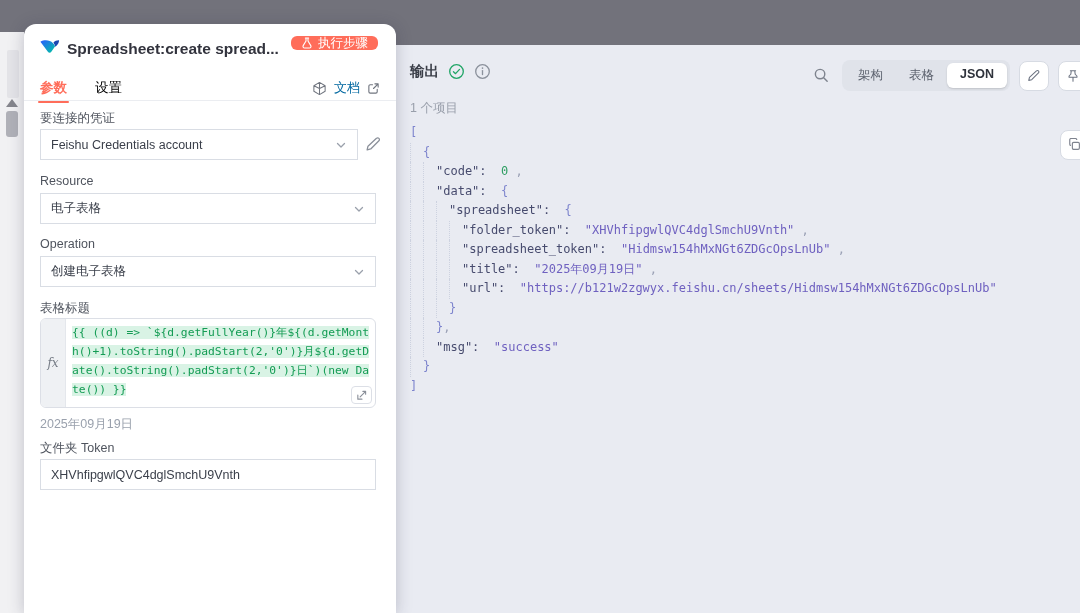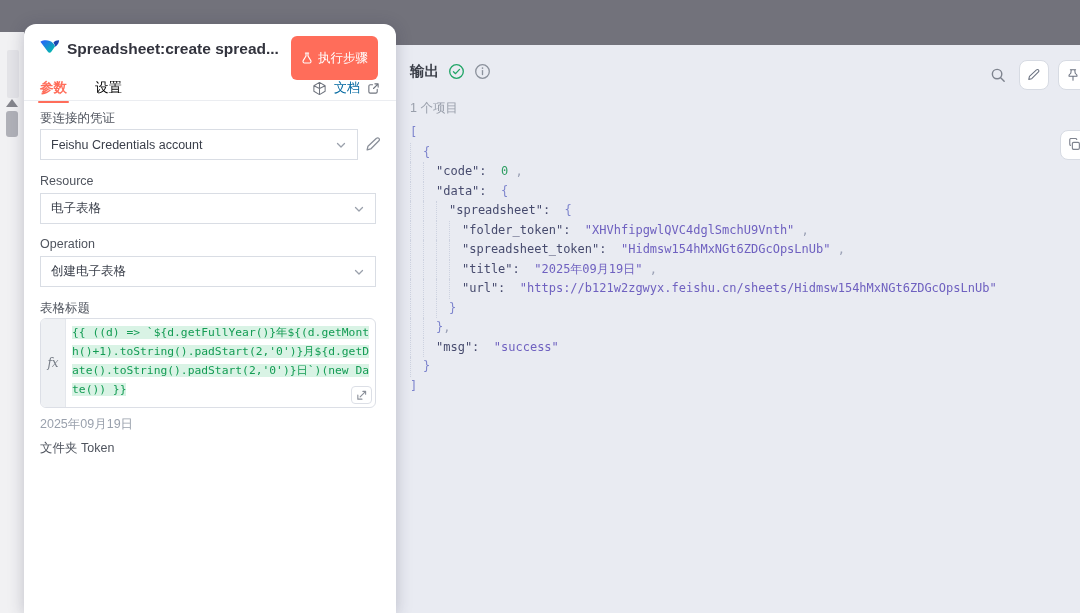--- a/index.html
+++ b/index.html
@@ -15,21 +15,21 @@
   .scroll-track{position:absolute;left:7px;top:18px;width:12px;height:48px;background:#e4e4e8;border-radius:2px;}
   .scroll-up{position:absolute;left:6px;top:67px;width:0;height:0;
     border-left:6px solid transparent;border-right:6px solid transparent;border-bottom:8px solid #85868d;}
   .scroll-thumb{position:absolute;left:6px;top:79px;width:12px;height:26px;background:#b0b1b8;border-radius:3px;}
 
   
   .card{position:absolute;left:24px;top:24px;width:372px;height:589px;background:#fff;
     border-radius:12px 12px 0 0;box-shadow:0 2px 16px rgba(45,45,70,.25);z-index:3;}
   .logo{position:absolute;left:14px;top:13px;width:23px;height:23px;}
   .node-title{position:absolute;left:43px;top:16px;font-size:15.5px;font-weight:700;color:#32333d;white-space:nowrap;}
-  .run-btn{position:absolute;right:18px;top:12px;height:44px;display:flex;align-items:center;gap:5px;
+  .run-btn{position:absolute;right:18px;top:12px;height:14px;display:flex;align-items:center;gap:5px;
     background:#ff6d5a;color:#fff;border:none;border-radius:6px;padding:0 10px;font-size:12.5px;cursor:pointer;}
   .tabs-row{position:absolute;left:0;right:0;top:52px;height:25px;display:flex;align-items:center;
     padding:0 16px;border-bottom:1px solid #ebedf1;}
   .tabs-left{display:flex;align-items:flex-end;}
   .tab{font-size:13.5px;color:#000000;position:relative;cursor:pointer;}
   .tab + .tab{margin-left:28px;}
   .tab.active{color:#ff6d5a;font-weight:600;}
   .tab.active::after{content:"";position:absolute;left:-2px;right:-2px;bottom:-6px;height:2.5px;background:#ff6d5a;border-radius:2px;}
   .tabs-right{margin-left:auto;display:flex;align-items:center;gap:7px;color:#0369a1;font-size:13px;}
 
@@ -156,20 +156,23 @@
         </div>
       <div class="expr-expand">
         <svg width="11" height="11" viewBox="0 0 12 12">
           <path d="M10.5 4.5v-3h-3 M10 2 4.5 7.5 M2 5.5V10h4.5" fill="none" stroke="#8a8f99" stroke-width="1.2" stroke-linecap="round" stroke-linejoin="round"></path>
         </svg>
       </div>
     </div>
     <div class="expr-preview">2025年09月19日</div>
 
     <div class="field-label" style="top:416px">文件夹 Token</div>
+    <div class="text-input" style="top:435px">
+      <span>XHVhfipgwlQVC4dglSmchU9Vnth</span>
+    </div>
   </div>
 
   <div class="output">
 
     <div class="out-header">
       <span class="out-title">输出</span>
       <svg width="17" height="17" viewBox="0 0 18 18">
         <circle cx="9" cy="9" r="7.2" fill="none" stroke="#21a567" stroke-width="1.4"></circle>
         <path d="M5.8 9.2 8 11.3l4.2-4.5" fill="none" stroke="#21a567" stroke-width="1.4" stroke-linecap="round" stroke-linejoin="round"></path>
       </svg>
@@ -178,20 +181,25 @@
         <path d="M9 8v4.2" stroke="#8b919c" stroke-width="1.4" stroke-linecap="round"></path>
         <circle cx="9" cy="5.4" r="0.9" fill="#8b919c"></circle>
       </svg>
     </div>
 
     <div class="out-controls">
       <svg width="17" height="17" viewBox="0 0 18 18" style="margin-right:3px">
         <circle cx="7.5" cy="7.5" r="5" fill="none" stroke="#7e838e" stroke-width="1.5"></circle>
         <path d="M11.3 11.3 15 15" stroke="#7e838e" stroke-width="1.5" stroke-linecap="round"></path>
       </svg>
+      <div class="seg" id="view-seg">
+          <span class="seg-item">架构</span>
+          <span class="seg-item">表格</span>
+          <span class="seg-item active">JSON</span>
+        </div>
       <div class="icon-btn">
         <svg width="14" height="14" viewBox="0 0 16 16">
           <path d="M10.8 2.2a1.6 1.6 0 0 1 2.3 2.3L5.4 12.2 2 13l.8-3.4z" fill="none" stroke="#6b7280" stroke-width="1.2" stroke-linejoin="round"></path>
         </svg>
       </div>
       <div class="icon-btn">
         <svg width="14" height="14" viewBox="0 0 16 16">
           <path d="M5 2h6M6 2l-.5 4L3.5 8v1.5h9V8l-2-2-.5-4M8 9.5V14" fill="none" stroke="#6b7280" stroke-width="1.2" stroke-linecap="round" stroke-linejoin="round"></path>
         </svg>
       </div>

